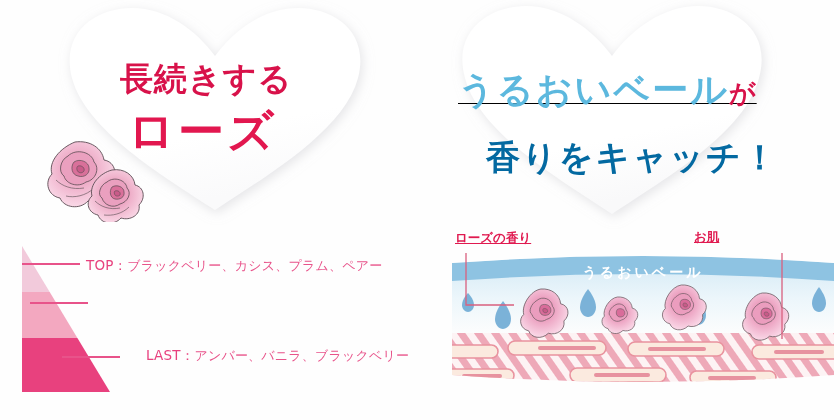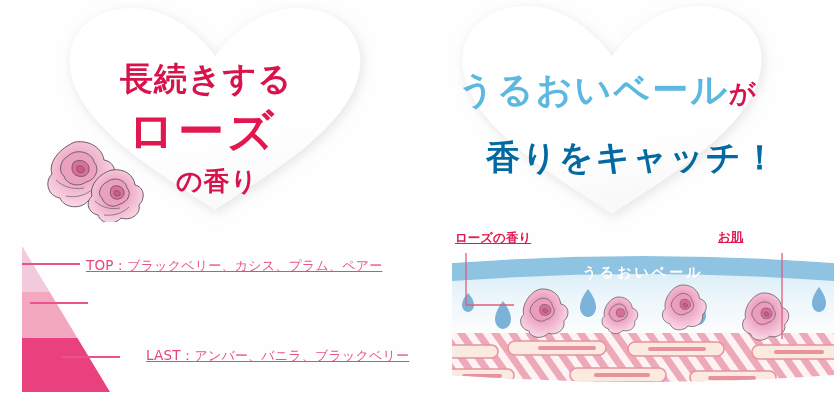--- a/index.html
+++ b/index.html
@@ -17,31 +17,31 @@
   .heart{position:absolute;inset:0;}
   .heart svg{display:block;width:100%;height:100%;overflow:visible;}
 
   
   .lh-text{position:absolute;text-align:center;color:#d8124a;line-height:1;white-space:nowrap;}
   #lh-line1{left:120px;top:62px;font-size:33px;font-weight:700;letter-spacing:1px;color:#d8124a;}
   #lh-line2{left:128px;top:108px;font-size:46px;font-weight:700;letter-spacing:3px;color:#e2174f;}
   #lh-line3{left:176px;top:168px;font-size:26px;font-weight:700;letter-spacing:1px;color:#d8124a;}
 
   
-  #rh-line1{position:absolute;left:458px;top:72px;white-space:nowrap;line-height:1;}
+  #rh-line1{position:absolute;left:458px;top:72px;white-space:nowrap;line-height:1;text-decoration:underline;}
   #rh-line1 .blue{font-size:36px;font-weight:700;color:#5cb8de;letter-spacing:2px;}
   #rh-line1 .red{font-size:26px;font-weight:700;color:#d8124a;letter-spacing:1px;}
   #rh-line2{position:absolute;left:486px;top:140px;white-space:nowrap;line-height:1;
             font-size:34px;font-weight:700;color:#0369a1;letter-spacing:2px;text-align:right;}
 
   
   #pyramid{position:absolute;left:22px;top:246px;width:88px;height:146px;}
   #pyramid svg{display:block;}
 
-  .note-row{position:absolute;color:#e24a79;white-space:nowrap;text-decoration:underline;}
+  .note-row{position:absolute;color:#e24a79;white-space:nowrap;}
   .note-lead{position:absolute;height:2px;background:#e8538a;}
   .note-label{font-size:13.5px;font-weight:400;color:#e8417e;letter-spacing:.2px;}
   .note-items{font-size:13px;color:#e8538a;letter-spacing:.2px;}
   .note-items.big{font-size:16px;font-weight:700;color:#e01a63;}
 
   #row-top{left:86px;top:255px;}
   #row-mid{left:80px;top:288px;}
   #row-mid .l2{display:block;margin-left:72px;margin-top:4px;}
   #row-last{left:146px;top:345px;}
   #row-last .l2{display:block;margin-left:50px;margin-top:4px;}
@@ -49,21 +49,21 @@
   #lead-top{left:22px;top:263px;width:58px;}
   #lead-mid{left:30px;top:302px;width:58px;}
   #lead-last{left:62px;top:356px;width:58px;}
 
   
   #diagram{position:absolute;left:452px;top:253px;width:382px;height:140px;}
   #diagram svg{display:block;}
 
   .diag-label{position:absolute;font-size:12.5px;font-weight:700;color:#e01a50;white-space:nowrap;text-decoration:underline;}
   #lbl-rose{left:455px;top:230px;}
-  #lbl-skin{left:718px;top:229px;}
+  #lbl-skin{left:694px;top:229px;}
   .veil-text{font-size:14px;font-weight:700;fill:#ffffff;letter-spacing:3px;}
 </style>
 </head>
 <body>
 
 <div id="stage">
 
   <div class="heart-wrap" style="left:60px;top:4px;width:310px;height:222px;">
     <div class="heart">
       <svg viewBox="0 0 310 222" preserveAspectRatio="none">
@@ -117,21 +117,20 @@
         <path d="M26 19 C31 16 38 19 38 24 C39 29 34 32 29 31 C24 30 23 23 26 19 Z" fill="#d9709a" stroke="#5a4b52" stroke-width="0.7"></path>
         <path d="M29 23 C32 22 35 24 34 27 C32 29 29 28 28.5 26 C28 24.5 28.3 23.3 29 23 Z" fill="#c95b89" stroke="#5a4b52" stroke-width="0.6"></path>
         <path d="M9 33 C15 39 24 42 34 40" fill="none" stroke="#6b5a61" stroke-width="0.7"></path>
         <path d="M18 47 C26 48 36 46 43 39" fill="none" stroke="#6b5a61" stroke-width="0.7"></path>
       </g>
     </svg>
   </div>
 
   <div class="lh-text" id="lh-line1">長続きする</div>
   <div class="lh-text" id="lh-line2">ローズ</div>
-  <div class="lh-text" id="lh-line3">の香り</div>
 
   <div class="heart-wrap" style="left:452px;top:2px;width:320px;height:228px;">
     <div class="heart">
       <svg viewBox="0 0 320 228" preserveAspectRatio="none">
         <defs>
           <filter id="hs2" x="-30%" y="-30%" width="170%" height="170%">
             <feDropShadow dx="2" dy="3" stdDeviation="6" flood-color="#cfcfd4" flood-opacity="0.55"></feDropShadow>
           </filter>
           <linearGradient id="hg2" x1="0" y1="0" x2="0.3" y2="1">
             <stop offset="0%" stop-color="#ffffff"></stop>

